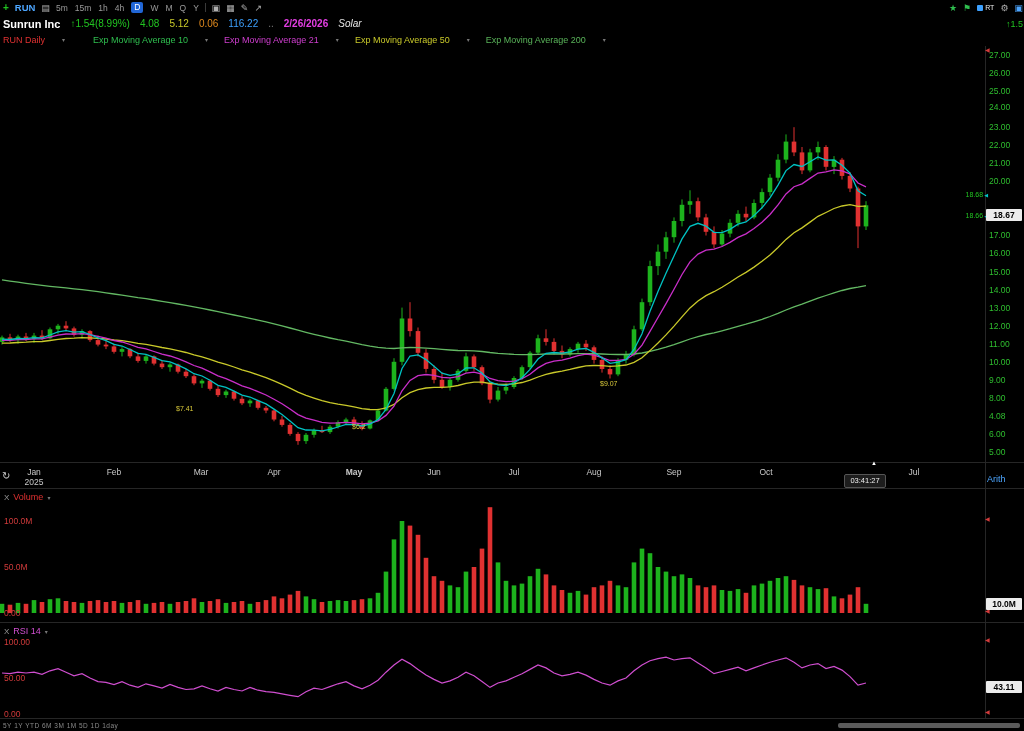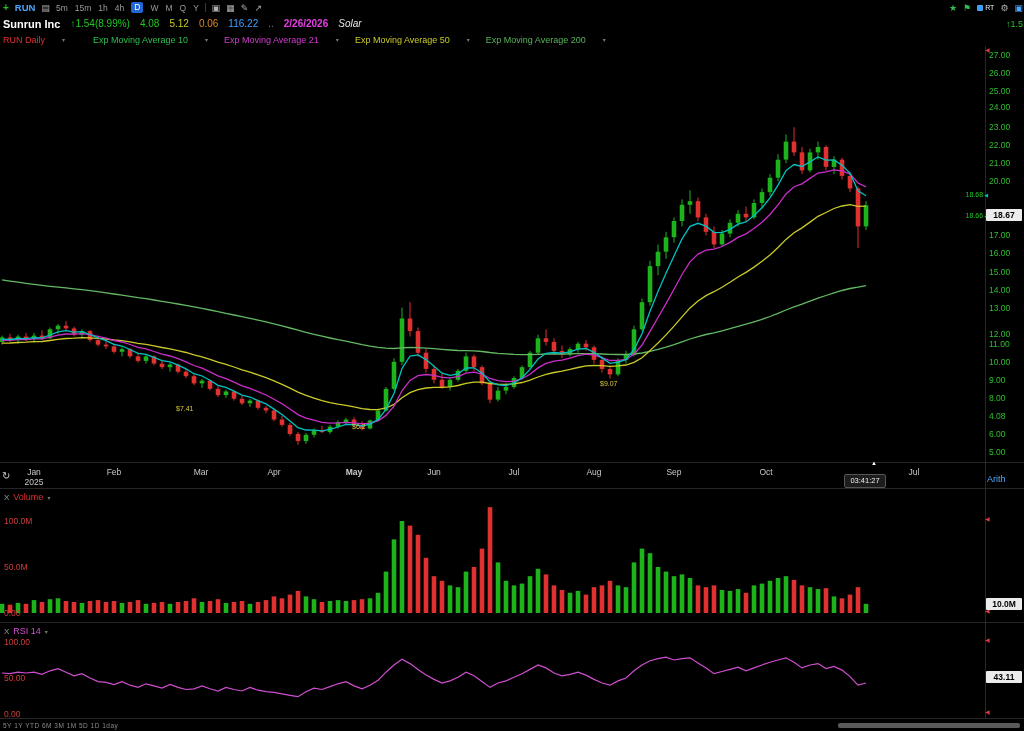--- a/index.html
+++ b/index.html
@@ -378,21 +378,21 @@
         <div class="axlab greenlab" style="top: 76.18px;">23.00</div>
         <div class="axlab greenlab" style="top: 94.225px;">22.00</div>
         <div class="axlab greenlab" style="top: 112.27px;">21.00</div>
         <div class="axlab greenlab" style="top: 130.315px;">20.00</div>
         <div class="axlab greenlab" style="top: 166.405px;">18.00</div>
         <div class="axlab greenlab" style="top: 184.45px;">17.00</div>
         <div class="axlab greenlab" style="top: 202.495px;">16.00</div>
         <div class="axlab greenlab" style="top: 220.54px;">15.00</div>
         <div class="axlab greenlab" style="top: 238.585px;">14.00</div>
         <div class="axlab greenlab" style="top: 256.63px;">13.00</div>
-        <div class="axlab greenlab" style="top: 274.675px; margin-top: 8px;">12.00</div>
+        <div class="axlab greenlab" style="top: 274.675px;">12.00</div>
         <div class="axlab greenlab" style="top: 292.72px;">11.00</div>
         <div class="axlab greenlab" style="top: 310.765px;">10.00</div>
         <div class="axlab greenlab" style="top: 328.81px;">9.00</div>
         <div class="axlab greenlab" style="top: 346.855px;">8.00</div>
         <div class="axlab greenlab" style="top: 364.9px;">4.08</div>
         <div class="axlab greenlab" style="top: 382.945px;">6.00</div>
         <div class="axlab greenlab" style="top: 400.99px;">5.00</div>
       </div>
     <div class="redmark" style="top:1px">◀</div>
     <div id="ask-row" style="top: 145.315px;">
@@ -563,21 +563,21 @@
       <span class="rtitle">RSI 14</span>
       <span class="caretsp">▾</span>
     </div>
     <div id="rsi-axis">
         <div class="axlab redlab" style="top: 14px;">100.00</div>
         <div class="axlab redlab" style="top: 50px;">50.00</div>
         <div class="axlab redlab" style="top: 86px;">0.00</div>
       </div>
     <div class="redmark" style="top:14px">◀</div>
     <div class="redmark" style="top:86px">◀</div>
-    <div id="rsi-badge" class="badge" style="top: 48px;">43.11</div>
+    <div id="rsi-badge" class="badge" style="top: 58px;">43.11</div>
   </div>
 
   <div id="bottombar">
     <span id="ranges">5Y  1Y  YTD  6M  3M  1M  5D  1D  1day</span>
     <div id="scrollbar"></div>
   </div>
 
   <div id="vsep"></div>
 </div>
 

